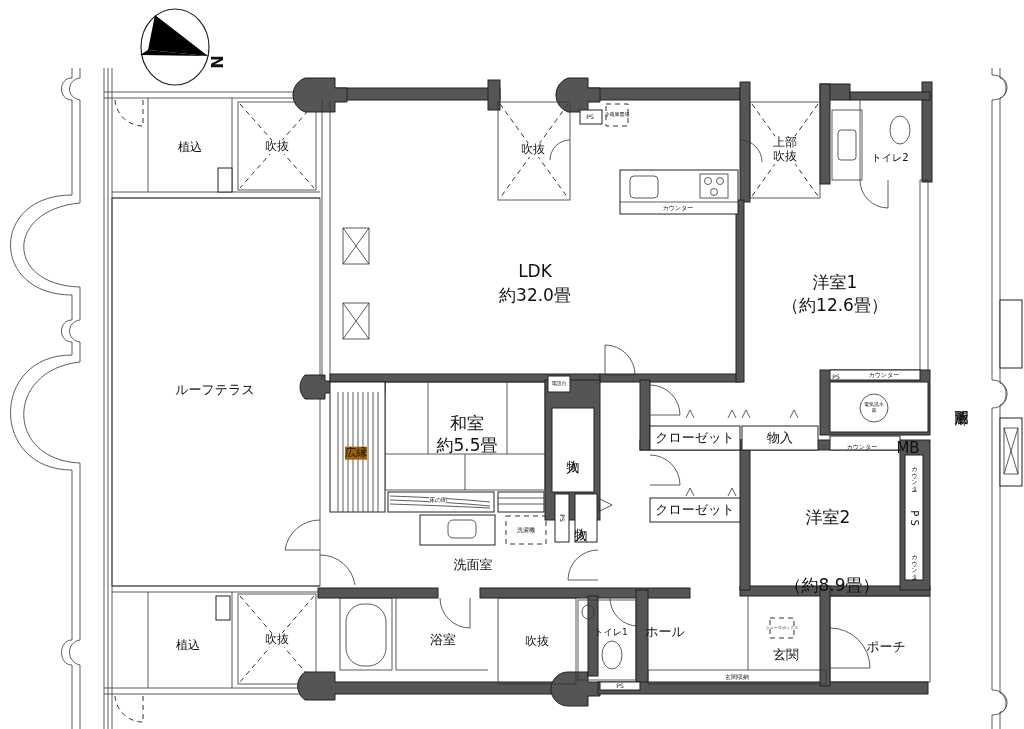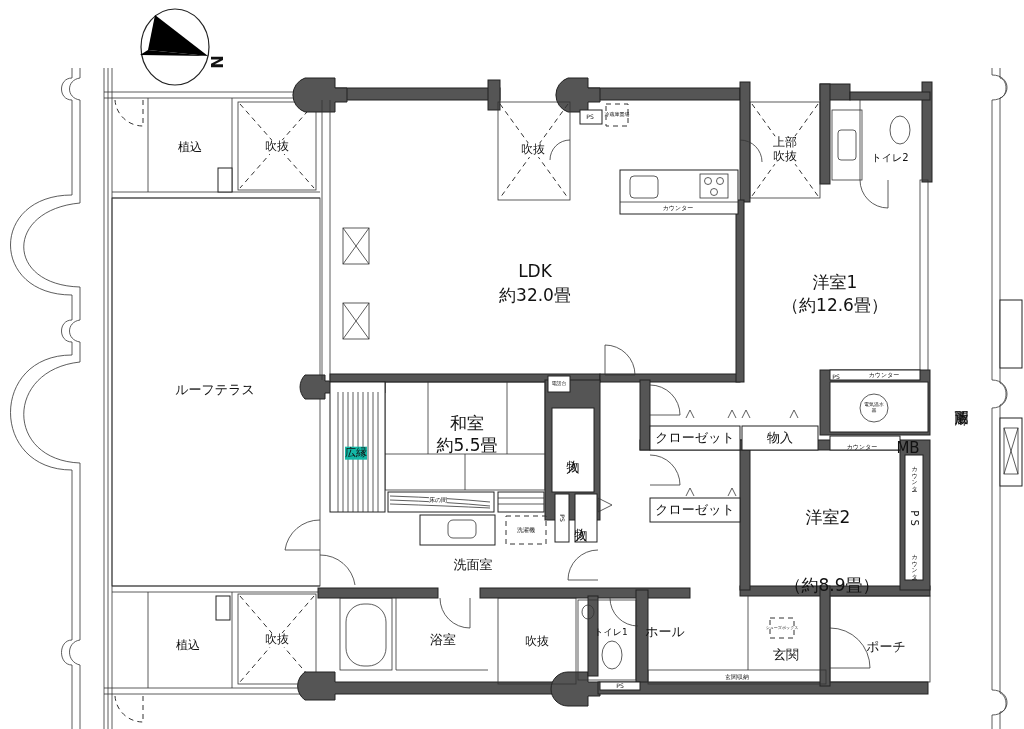--- a/index.html
+++ b/index.html
@@ -253,21 +253,21 @@
 
 <div class="lbl big" style="left:535px;top:272px;">LDK</div>
 <div class="lbl big" style="left:535px;top:296px;">約32.0畳</div>
 <div class="lbl big" style="left:835px;top:283px;">洋室1</div>
 <div class="lbl big" style="left:835px;top:306px;text-align:right;">（約12.6畳）</div>
 <div class="lbl big" style="left:828px;top:518px;">洋室2</div>
 <div class="lbl big" style="left:832px;top:540px;margin-top:46px;">（約8.9畳）</div>
 <div class="lbl big" style="left:467px;top:424px;">和室</div>
 <div class="lbl big" style="left:467px;top:446px;">約5.5畳</div>
 <div class="lbl mid" style="left:215px;top:390px;">ルーフテラス</div>
-<div class="lbl sm" style="left:356px;top:453px;font-size:11px;background:#14b8a6;">広縁</div>
+<div class="lbl sm" style="left:356px;top:453px;font-size:11px;background:#a16207;">広縁</div>
 <div class="lbl mid" style="left:473px;top:565px;">洗面室</div>
 <div class="lbl mid" style="left:443px;top:640px;">浴室</div>
 <div class="lbl mid" style="left:665px;top:632px;">ホール</div>
 <div class="lbl mid" style="left:786px;top:655px;">玄関</div>
 <div class="lbl mid" style="left:886px;top:647px;">ポーチ</div>
 <div class="lbl sm" style="left:611px;top:632px;font-size:9px;">トイレ1</div>
 <div class="lbl sm" style="left:890px;top:158px;font-size:10px;">トイレ2</div>
 <div class="lbl mid" style="left:190px;top:148px;font-size:12px;">植込</div>
 <div class="lbl mid" style="left:188px;top:646px;font-size:12px;">植込</div>
 <div class="lbl mid" style="left:277px;top:147px;font-size:12px;background:#fff;">吹抜</div>

